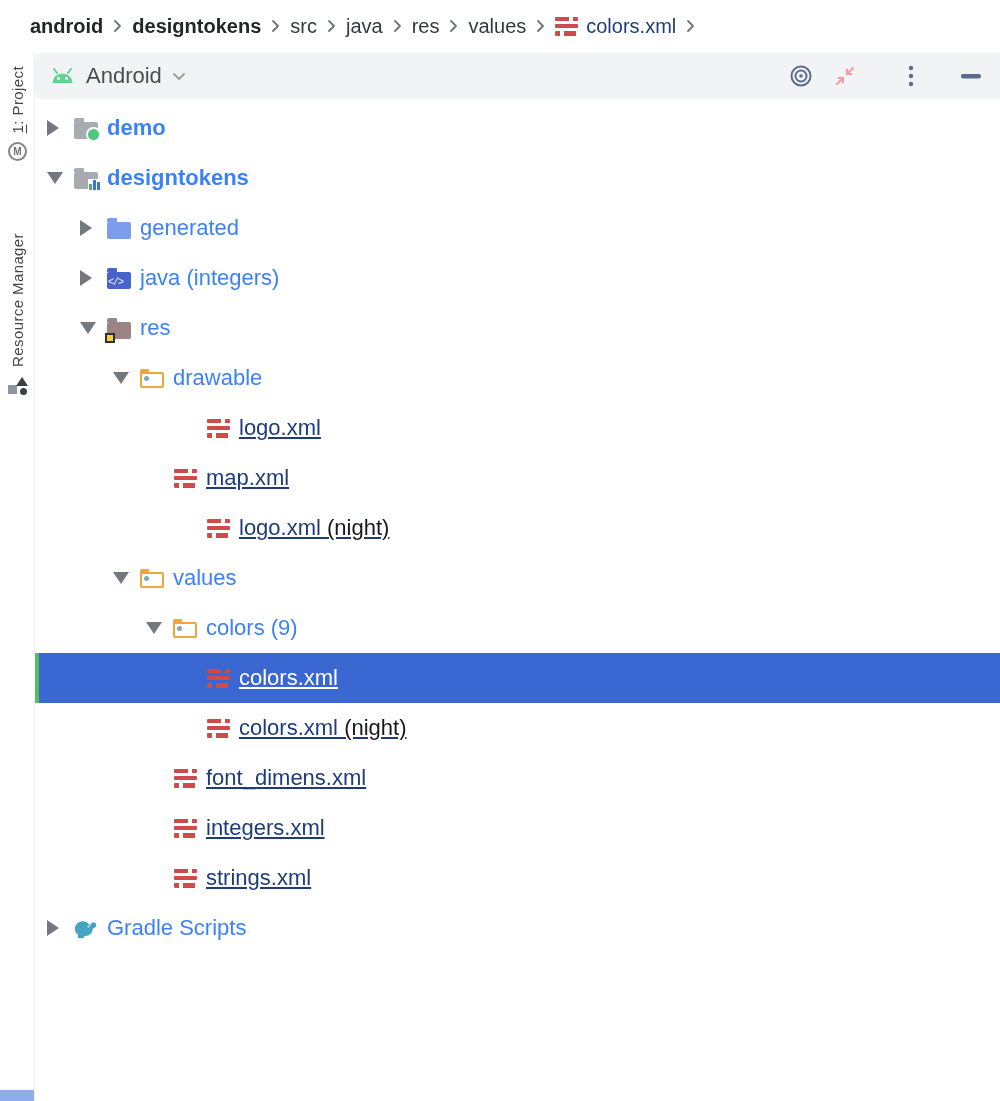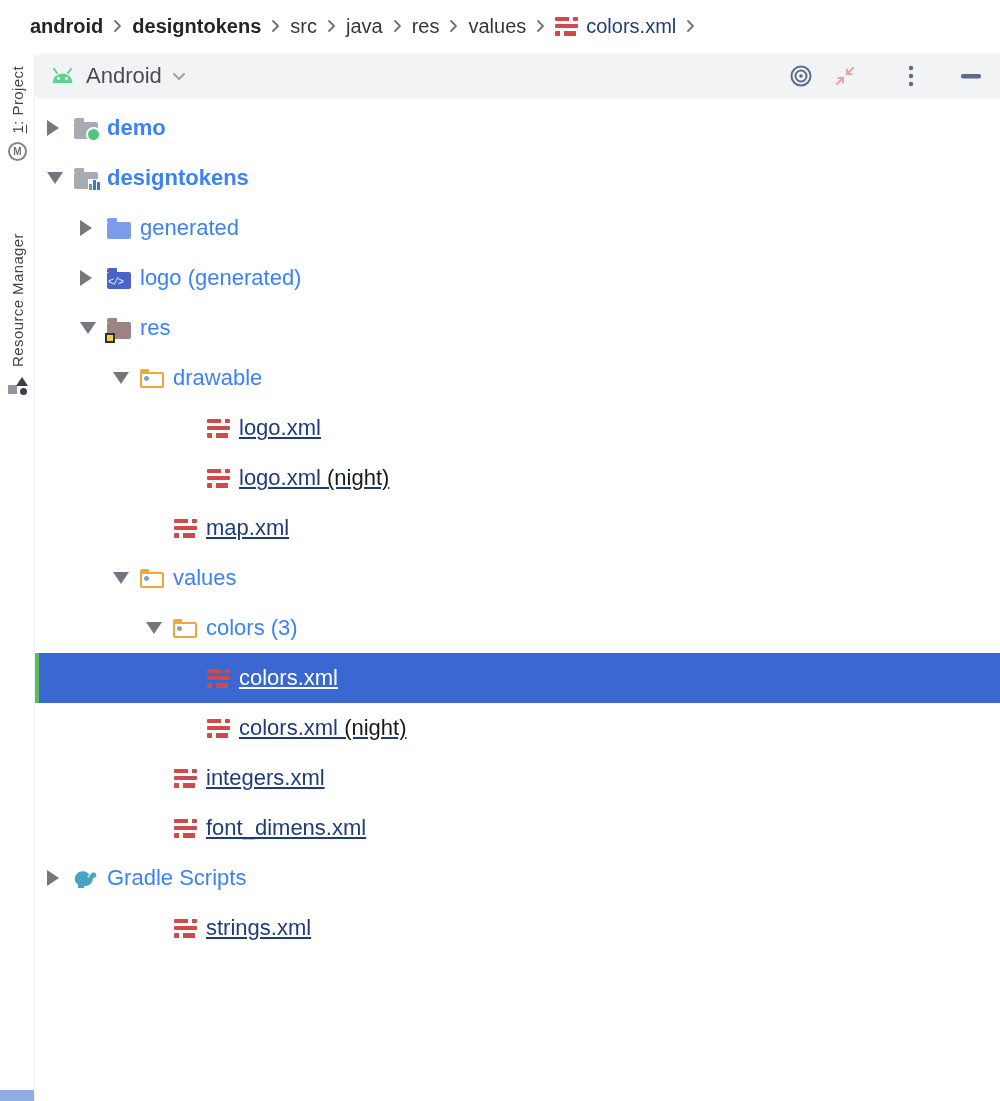--- a/index.html
+++ b/index.html
@@ -245,21 +245,21 @@
     </div>
     <div class="row" style="padding-left:45px;">
       <span class="arrow-box">
         <span class="tri-right"></span>
       </span>
       <span class="icon-box">
         <span class="folder f-java">
           <span class="badge-code">&lt;/&gt;</span>
         </span>
       </span>
-      <span class="tree-label"><span>logo (generated)</span></span>
+      <span class="tree-label"><span>java (integers)</span></span>
     </div>
     <div class="row" style="padding-left:45px;">
       <span class="arrow-box">
         <span class="tri-down"></span>
       </span>
       <span class="icon-box">
         <span class="folder f-res">
           <span class="badge-ysq"></span>
         </span>
       </span>
@@ -277,117 +277,117 @@
     <div class="row file" style="padding-left:168px;">
       <span class="icon-box">
         <span class="xml-icon">
           <i class="r1"></i>
           <i class="r2"></i>
           <i class="r3"></i>
         </span>
       </span>
       <span class="tree-label"><span>logo.xml</span></span>
     </div>
+    <div class="row file" style="padding-left:135px;">
+      <span class="icon-box">
+        <span class="xml-icon">
+          <i class="r1"></i>
+          <i class="r2"></i>
+          <i class="r3"></i>
+        </span>
+      </span>
+      <span class="tree-label"><span>map.xml</span></span>
+    </div>
     <div class="row file" style="padding-left:168px;">
       <span class="icon-box">
         <span class="xml-icon">
           <i class="r1"></i>
           <i class="r2"></i>
           <i class="r3"></i>
         </span>
       </span>
       <span class="tree-label"><span>logo.xml</span><span class="suffix"> (night)</span></span>
     </div>
+    <div class="row" style="padding-left:78px;">
+      <span class="arrow-box">
+        <span class="tri-down"></span>
+      </span>
+      <span class="icon-box">
+        <span class="folder f-outline"></span>
+      </span>
+      <span class="tree-label"><span>values</span></span>
+    </div>
+    <div class="row" style="padding-left:111px;">
+      <span class="arrow-box">
+        <span class="tri-down"></span>
+      </span>
+      <span class="icon-box">
+        <span class="folder f-outline"></span>
+      </span>
+      <span class="tree-label"><span>colors (9)</span></span>
+    </div>
+    <div class="row selected file" style="padding-left:168px;">
+      <span class="icon-box">
+        <span class="xml-icon">
+          <i class="r1"></i>
+          <i class="r2"></i>
+          <i class="r3"></i>
+        </span>
+      </span>
+      <span class="tree-label"><span>colors.xml</span></span>
+    </div>
+    <div class="row file" style="padding-left:168px;">
+      <span class="icon-box">
+        <span class="xml-icon">
+          <i class="r1"></i>
+          <i class="r2"></i>
+          <i class="r3"></i>
+        </span>
+      </span>
+      <span class="tree-label"><span>colors.xml</span><span class="suffix"> (night)</span></span>
+    </div>
     <div class="row file" style="padding-left:135px;">
       <span class="icon-box">
         <span class="xml-icon">
           <i class="r1"></i>
           <i class="r2"></i>
           <i class="r3"></i>
         </span>
       </span>
-      <span class="tree-label"><span>map.xml</span></span>
-    </div>
-    <div class="row" style="padding-left:78px;">
-      <span class="arrow-box">
-        <span class="tri-down"></span>
-      </span>
-      <span class="icon-box">
-        <span class="folder f-outline"></span>
-      </span>
-      <span class="tree-label"><span>values</span></span>
-    </div>
-    <div class="row" style="padding-left:111px;">
-      <span class="arrow-box">
-        <span class="tri-down"></span>
-      </span>
-      <span class="icon-box">
-        <span class="folder f-outline"></span>
-      </span>
-      <span class="tree-label"><span>colors (3)</span></span>
-    </div>
-    <div class="row selected file" style="padding-left:168px;">
-      <span class="icon-box">
-        <span class="xml-icon">
-          <i class="r1"></i>
-          <i class="r2"></i>
-          <i class="r3"></i>
-        </span>
-      </span>
-      <span class="tree-label"><span>colors.xml</span></span>
-    </div>
-    <div class="row file" style="padding-left:168px;">
-      <span class="icon-box">
-        <span class="xml-icon">
-          <i class="r1"></i>
-          <i class="r2"></i>
-          <i class="r3"></i>
-        </span>
-      </span>
-      <span class="tree-label"><span>colors.xml</span><span class="suffix"> (night)</span></span>
+      <span class="tree-label"><span>font_dimens.xml</span></span>
     </div>
     <div class="row file" style="padding-left:135px;">
       <span class="icon-box">
         <span class="xml-icon">
           <i class="r1"></i>
           <i class="r2"></i>
           <i class="r3"></i>
         </span>
       </span>
       <span class="tree-label"><span>integers.xml</span></span>
     </div>
     <div class="row file" style="padding-left:135px;">
       <span class="icon-box">
         <span class="xml-icon">
           <i class="r1"></i>
           <i class="r2"></i>
           <i class="r3"></i>
         </span>
       </span>
-      <span class="tree-label"><span>font_dimens.xml</span></span>
+      <span class="tree-label"><span>strings.xml</span></span>
     </div>
     <div class="row" style="padding-left:12px;">
       <span class="arrow-box">
         <span class="tri-right"></span>
       </span>
       <span class="icon-box">
         <span style="display:inline-flex;">
           <svg width="26" height="21" viewBox="0 0 26 21">
             <path fill="#45A3C4" d="M5 20 v-3.5 C3 15.5 1.8 13.3 1.8 11 1.8 6.6 5.4 3.2 9.8 3.2 c3.2 0 5.9 1.8 7.2 4.5 l.9-1.8 c1-2 4.2-2 5.2.1 .6 1.3 .1 2.8-1.1 3.4 l-2.2 1.1 c-.1 4.6-3.5 7.5-7.8 7.5 h-.9 V20 z"></path>
             <circle cx="15.5" cy="8.5" r="1" fill="#fff"></circle>
           </svg>
         </span>
       </span>
       <span class="tree-label"><span>Gradle Scripts</span></span>
     </div>
-    <div class="row file" style="padding-left:135px;">
-      <span class="icon-box">
-        <span class="xml-icon">
-          <i class="r1"></i>
-          <i class="r2"></i>
-          <i class="r3"></i>
-        </span>
-      </span>
-      <span class="tree-label"><span>strings.xml</span></span>
-    </div>
   </div>
 
 <div class="stripe-highlight"></div>
 
 </body></html>

